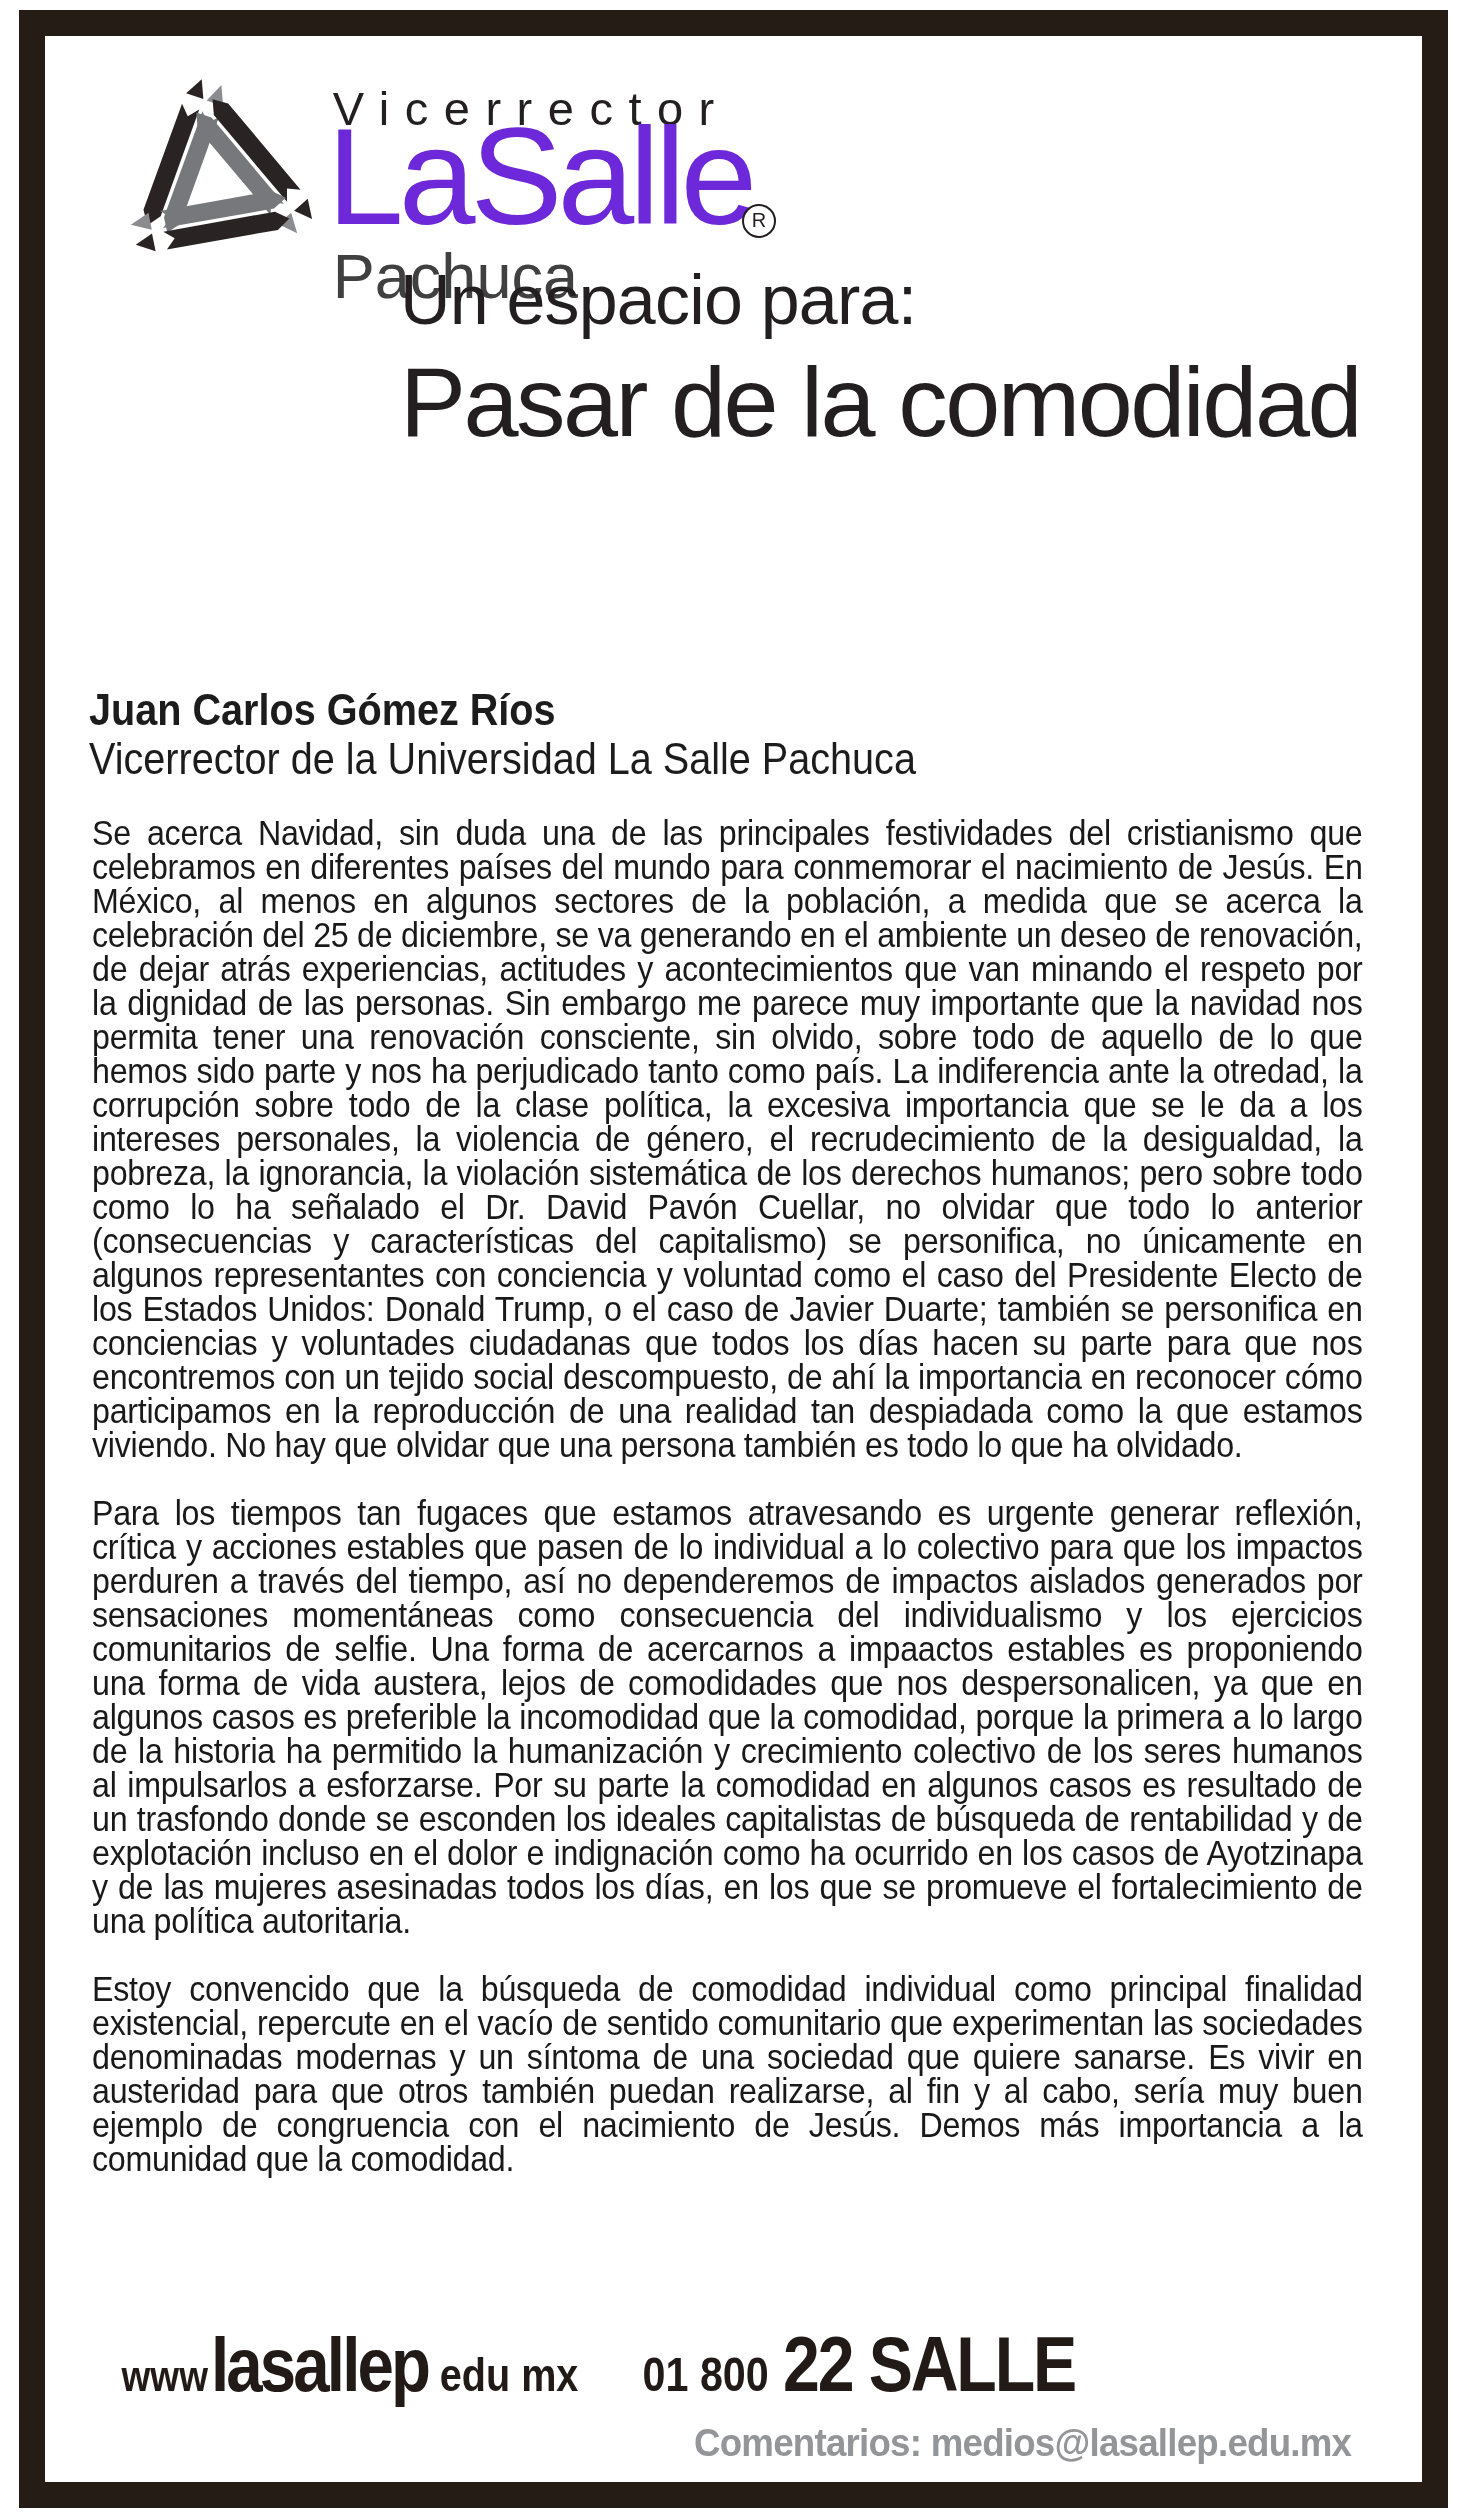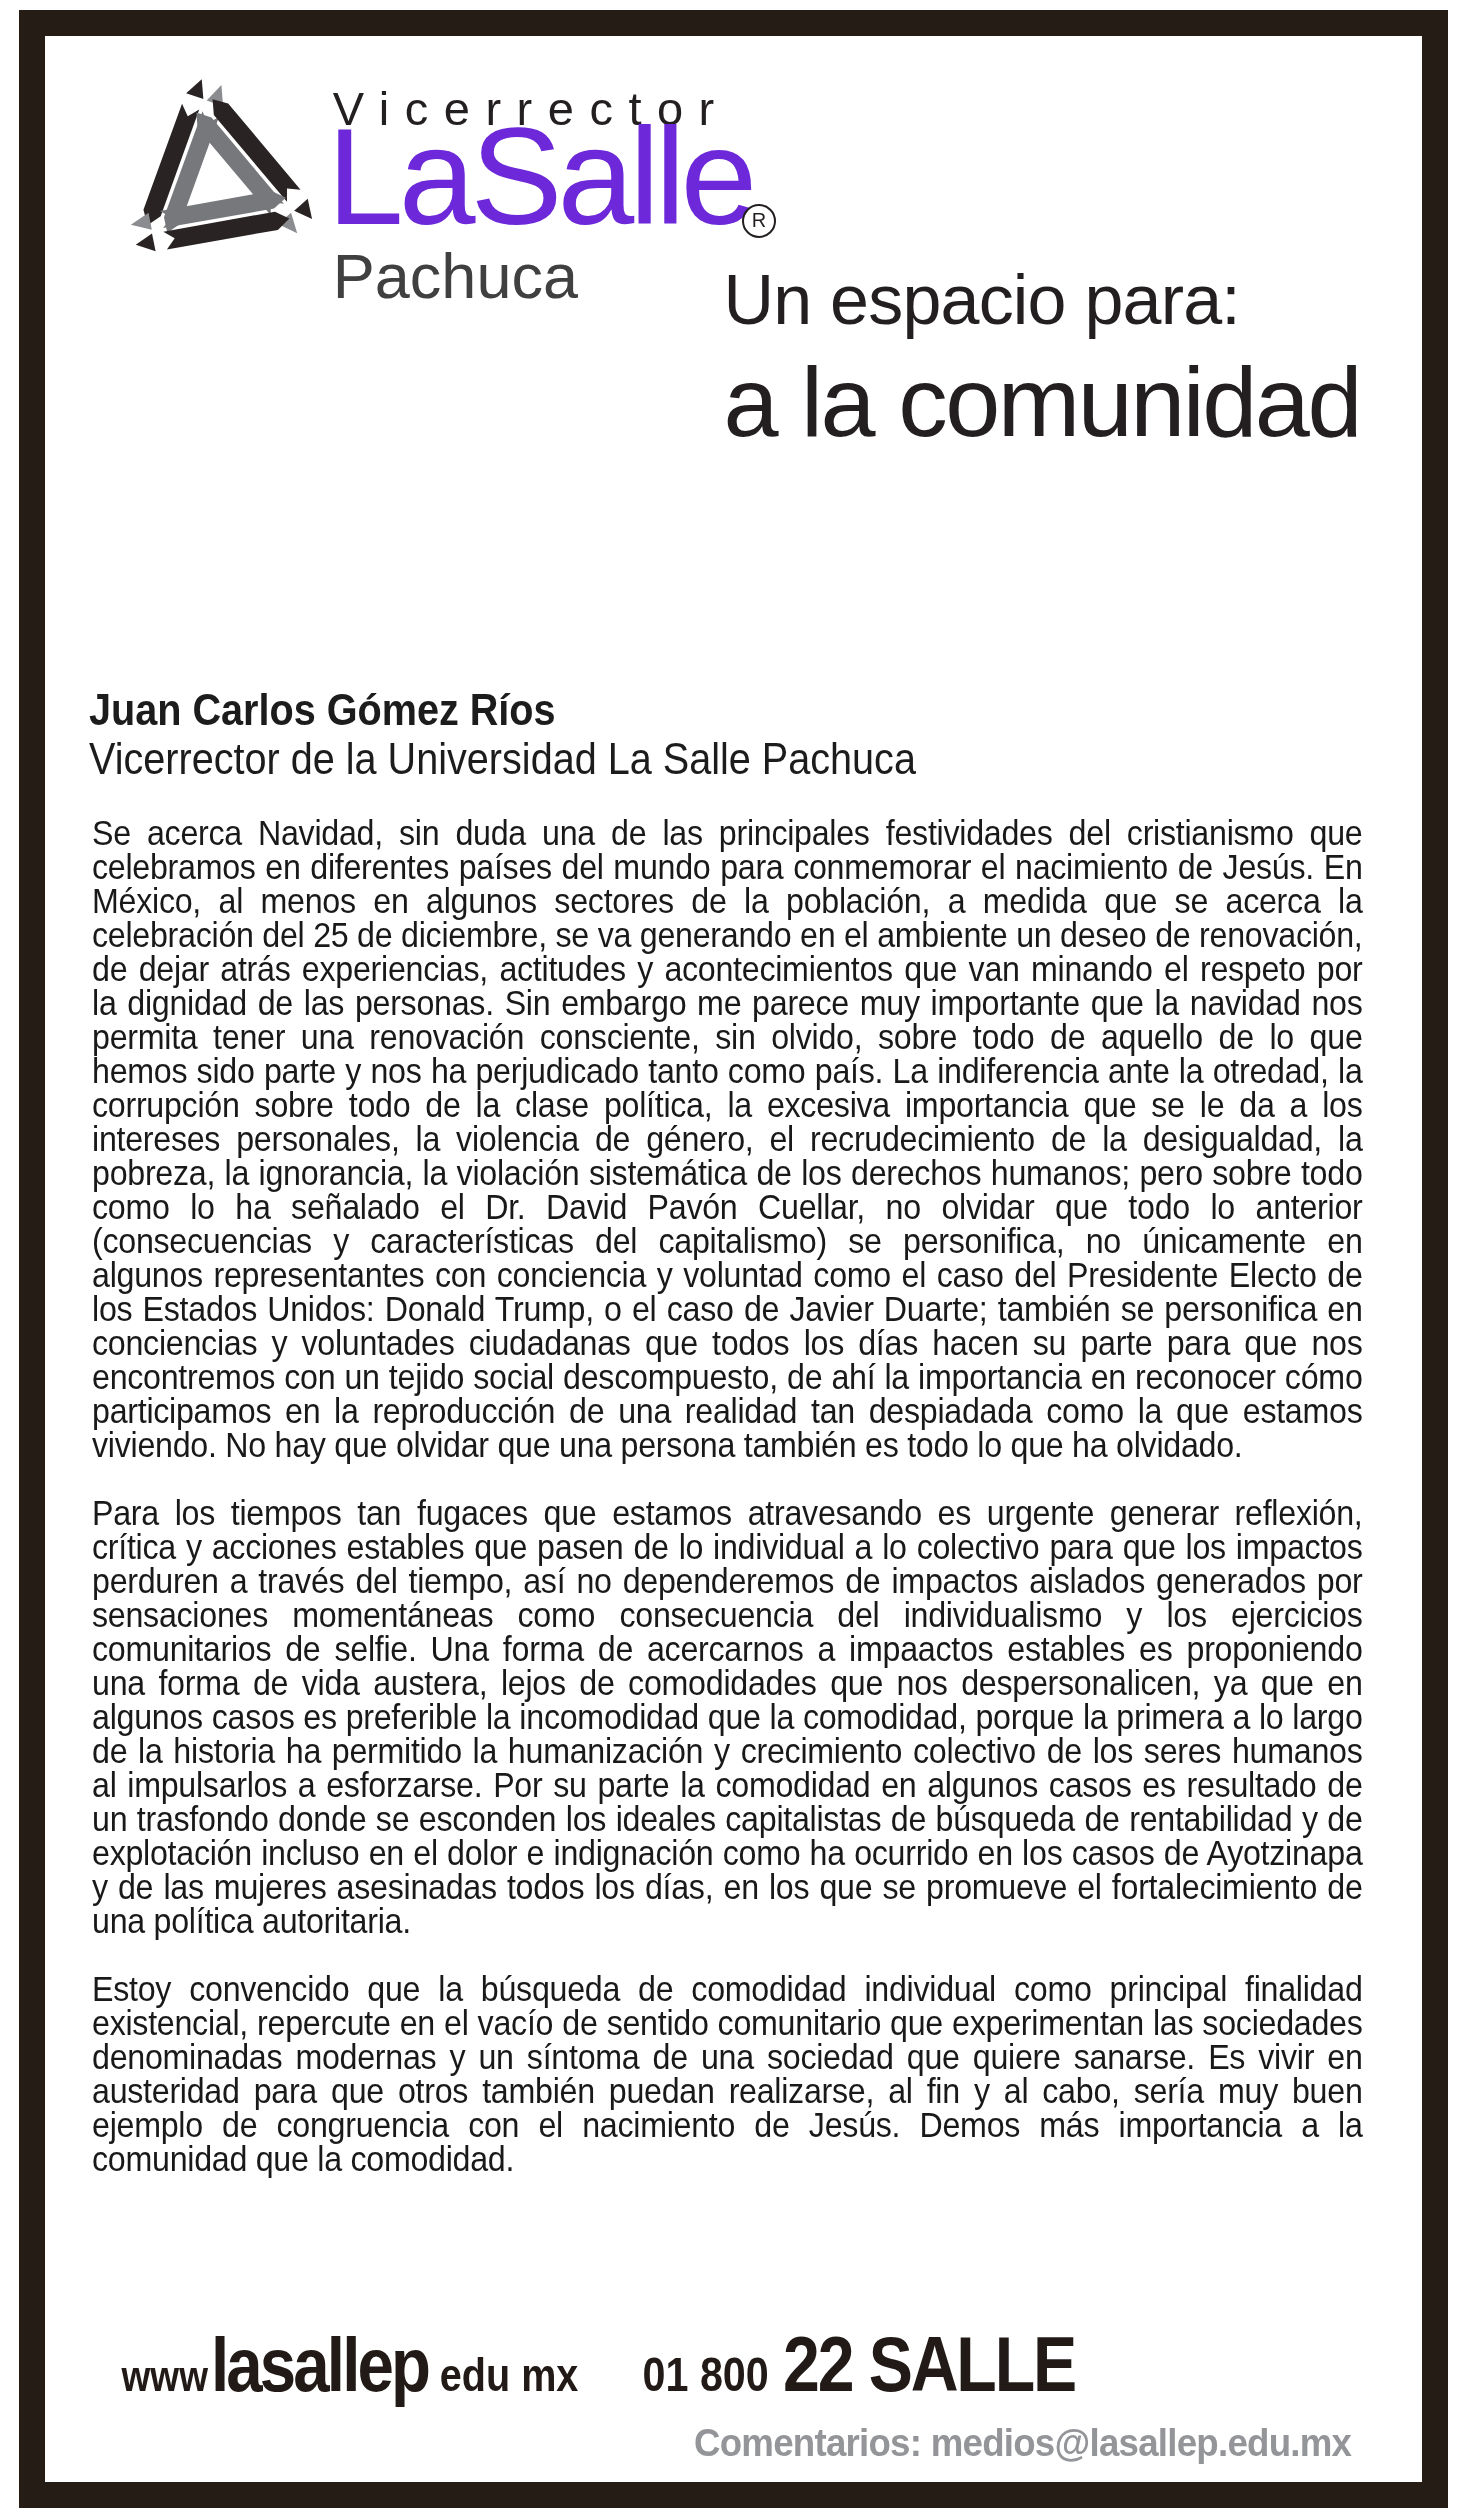--- a/index.html
+++ b/index.html
@@ -80,21 +80,21 @@
 
 <div class="logo-text">
   <div class="logo-universidad">Vicerrector</div>
   <div class="logo-lasalle">LaSalle</div>
   <div class="logo-reg">R</div>
   <div class="logo-pachuca">Pachuca</div>
 </div>
 
 <div class="title-block">
   <div class="kicker">Un espacio para:</div>
-  <div class="subtitle">a la comunidad</div>
+  <div class="subtitle">Pasar de la comodidad</div>
 </div>
 
 <div class="byline">
   <div class="author">Juan Carlos Gómez Ríos</div>
   <div class="role">Vicerrector de la Universidad La Salle Pachuca</div>
 </div>
 
 <div class="article">
   <p>Se acerca Navidad, sin duda una de las principales festividades del cristianismo que celebramos en diferentes países del mundo para conmemorar el nacimiento de Jesús. En México, al menos en algunos sectores de la población, a medida que se acerca la celebración del 25 de diciembre, se va generando en el ambiente un deseo de renovación, de dejar atrás experiencias, actitudes y acontecimientos que van minando el respeto por la dignidad de las personas. Sin embargo me parece muy importante que la navidad nos permita tener una renovación consciente, sin olvido, sobre todo de aquello de lo que hemos sido parte y nos ha perjudicado tanto como país. La indiferencia ante la otredad, la corrupción sobre todo de la clase política, la excesiva importancia que se le da a los intereses personales, la violencia de género, el recrudecimiento de la desigualdad, la pobreza, la ignorancia, la violación sistemática de los derechos humanos; pero sobre todo como lo ha señalado el Dr. David Pavón Cuellar, no olvidar que todo lo anterior (consecuencias y características del capitalismo) se personifica, no únicamente en algunos representantes con conciencia y voluntad como el caso del Presidente Electo de los Estados Unidos: Donald Trump, o el caso de Javier Duarte; también se personifica en conciencias y voluntades ciudadanas que todos los días hacen su parte para que nos encontremos con un tejido social descompuesto, de ahí la importancia en reconocer cómo participamos en la reproducción de una realidad tan despiadada como la que estamos viviendo. No hay que olvidar que una persona también es todo lo que ha olvidado.</p>
   <p>Para los tiempos tan fugaces que estamos atravesando es urgente generar reflexión, crítica y acciones estables que pasen de lo individual a lo colectivo para que los impactos perduren a través del tiempo, así no dependeremos de impactos aislados generados por sensaciones momentáneas como consecuencia del individualismo y los ejercicios comunitarios de selfie. Una forma de acercarnos a impaactos estables es proponiendo una forma de vida austera, lejos de comodidades que nos despersonalicen, ya que en algunos casos es preferible la incomodidad que la comodidad, porque la primera a lo largo de la historia ha permitido la humanización y crecimiento colectivo de los seres humanos al impulsarlos a esforzarse. Por su parte la comodidad en algunos casos es resultado de un trasfondo donde se esconden los ideales capitalistas de búsqueda de rentabilidad y de explotación incluso en el dolor e indignación como ha ocurrido en los casos de Ayotzinapa y de las mujeres asesinadas todos los días, en los que se promueve el fortalecimiento de una política autoritaria.</p>

